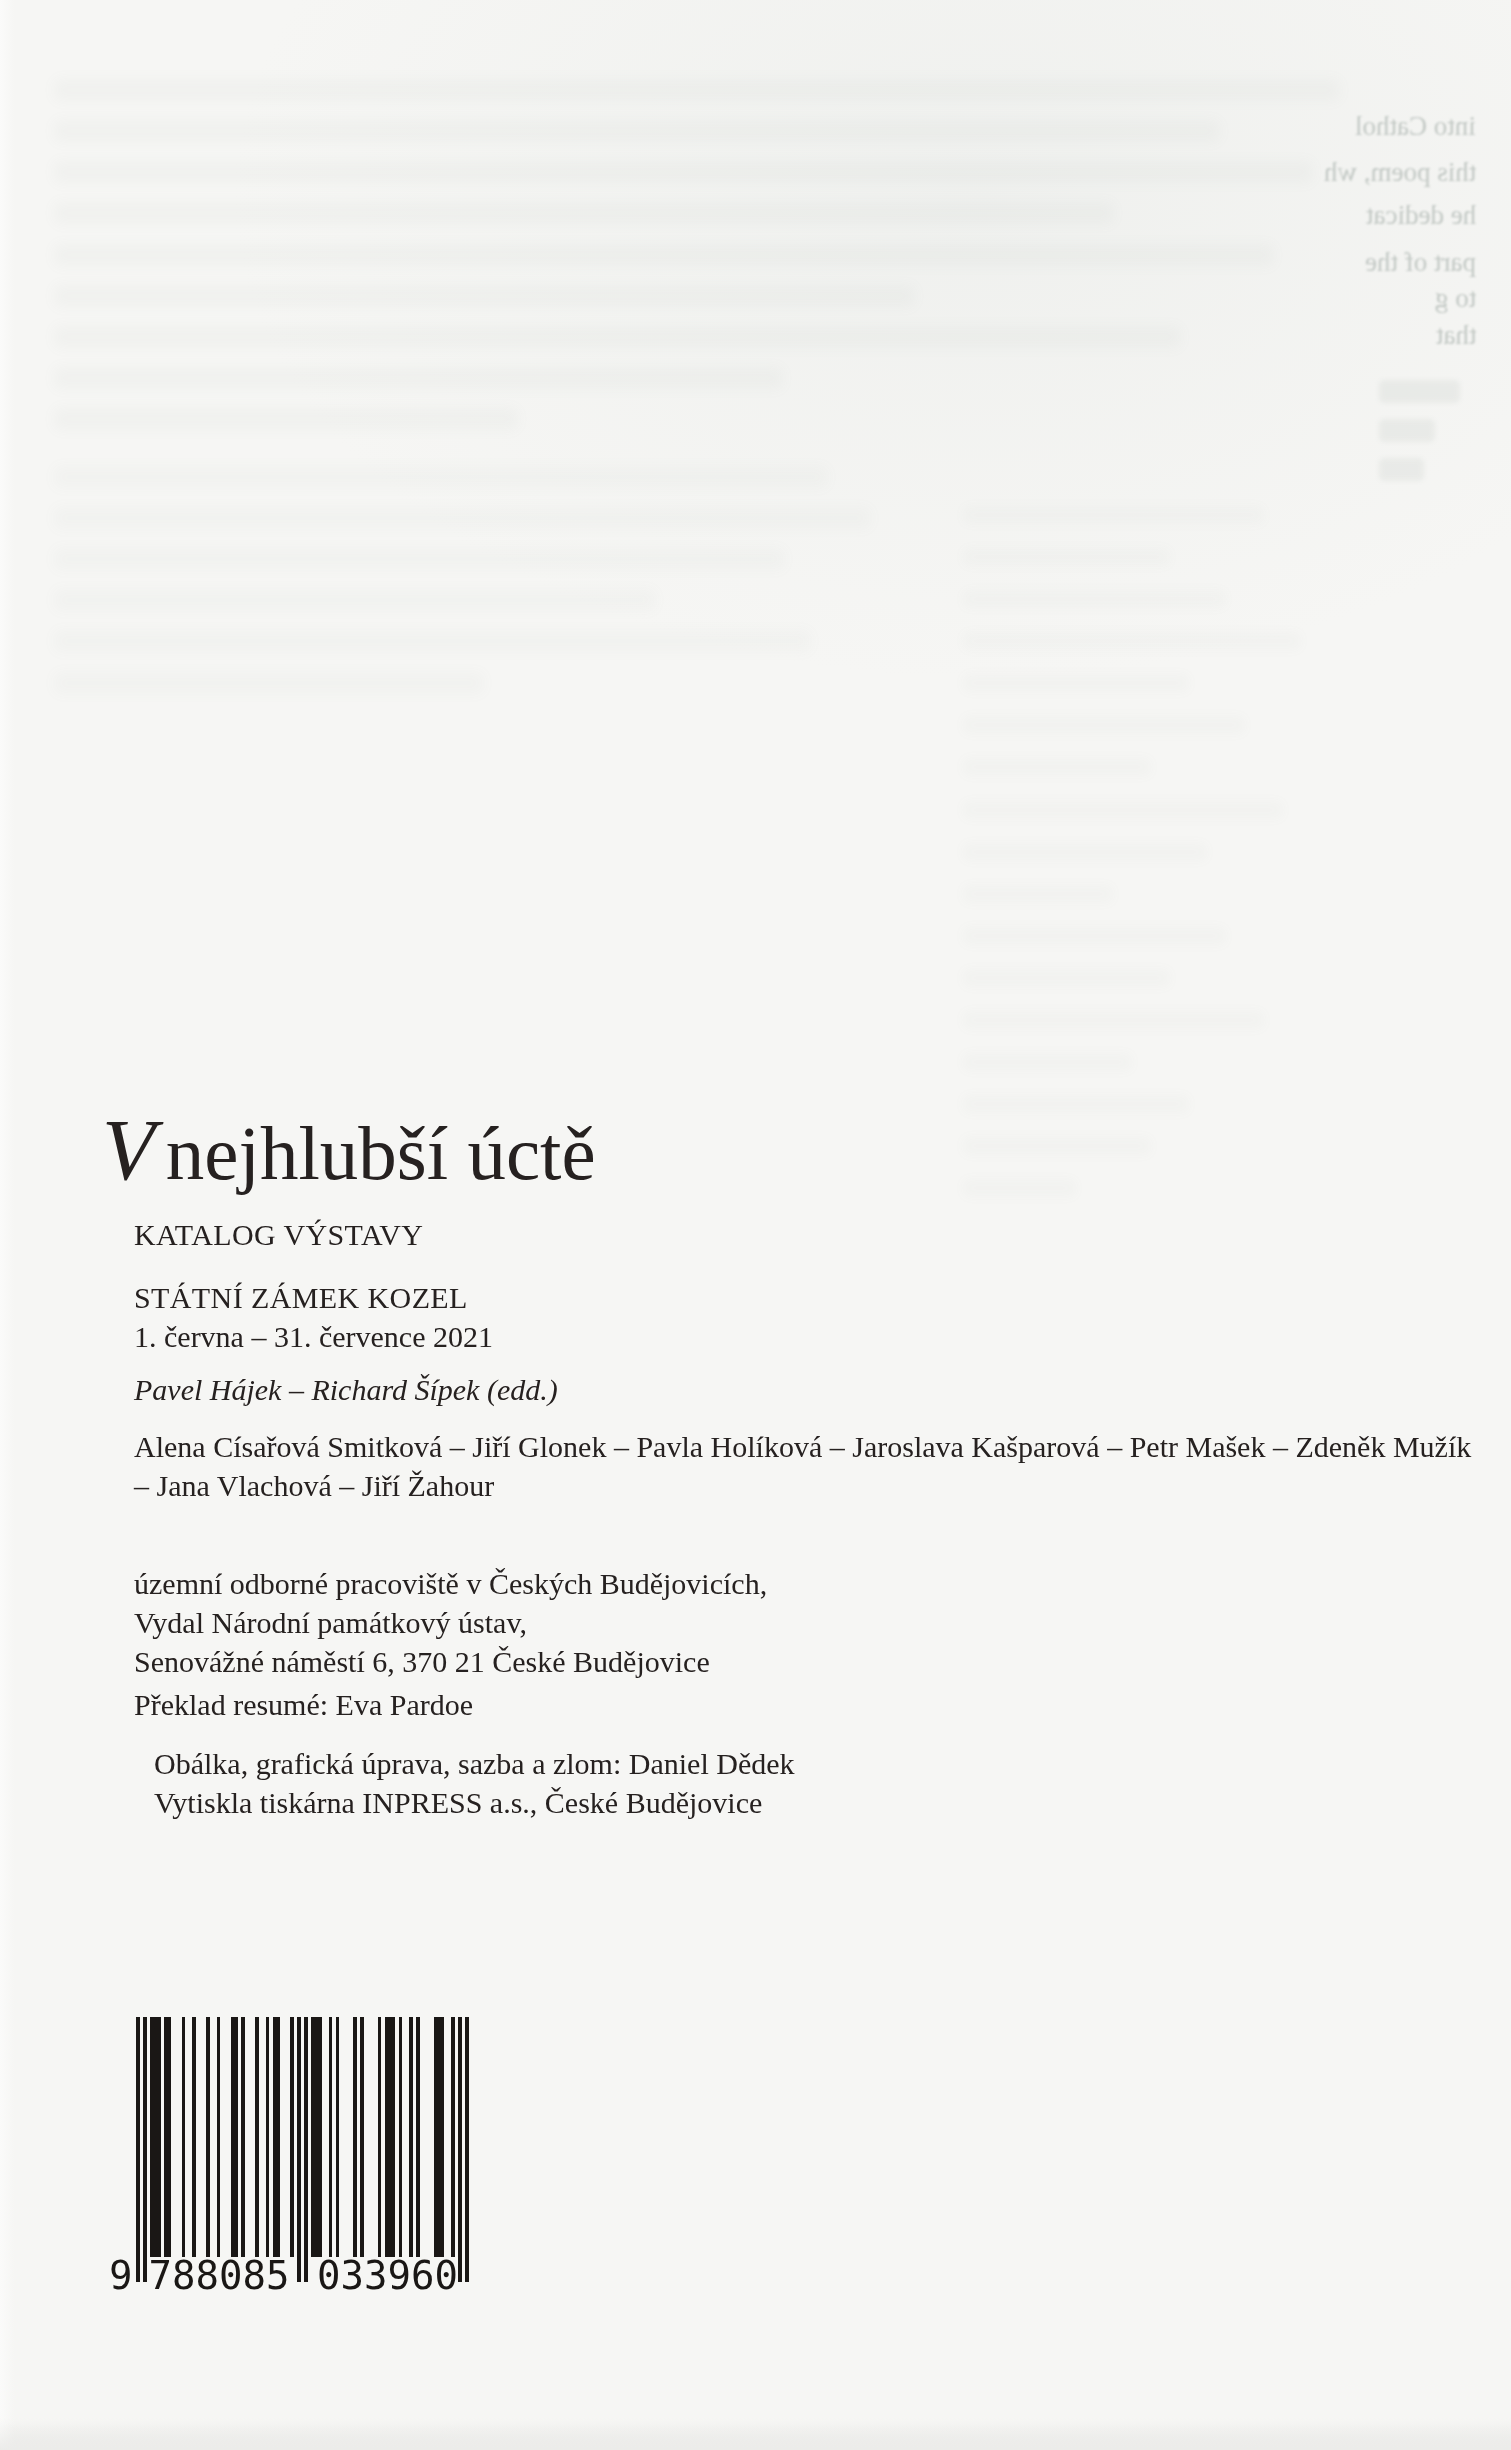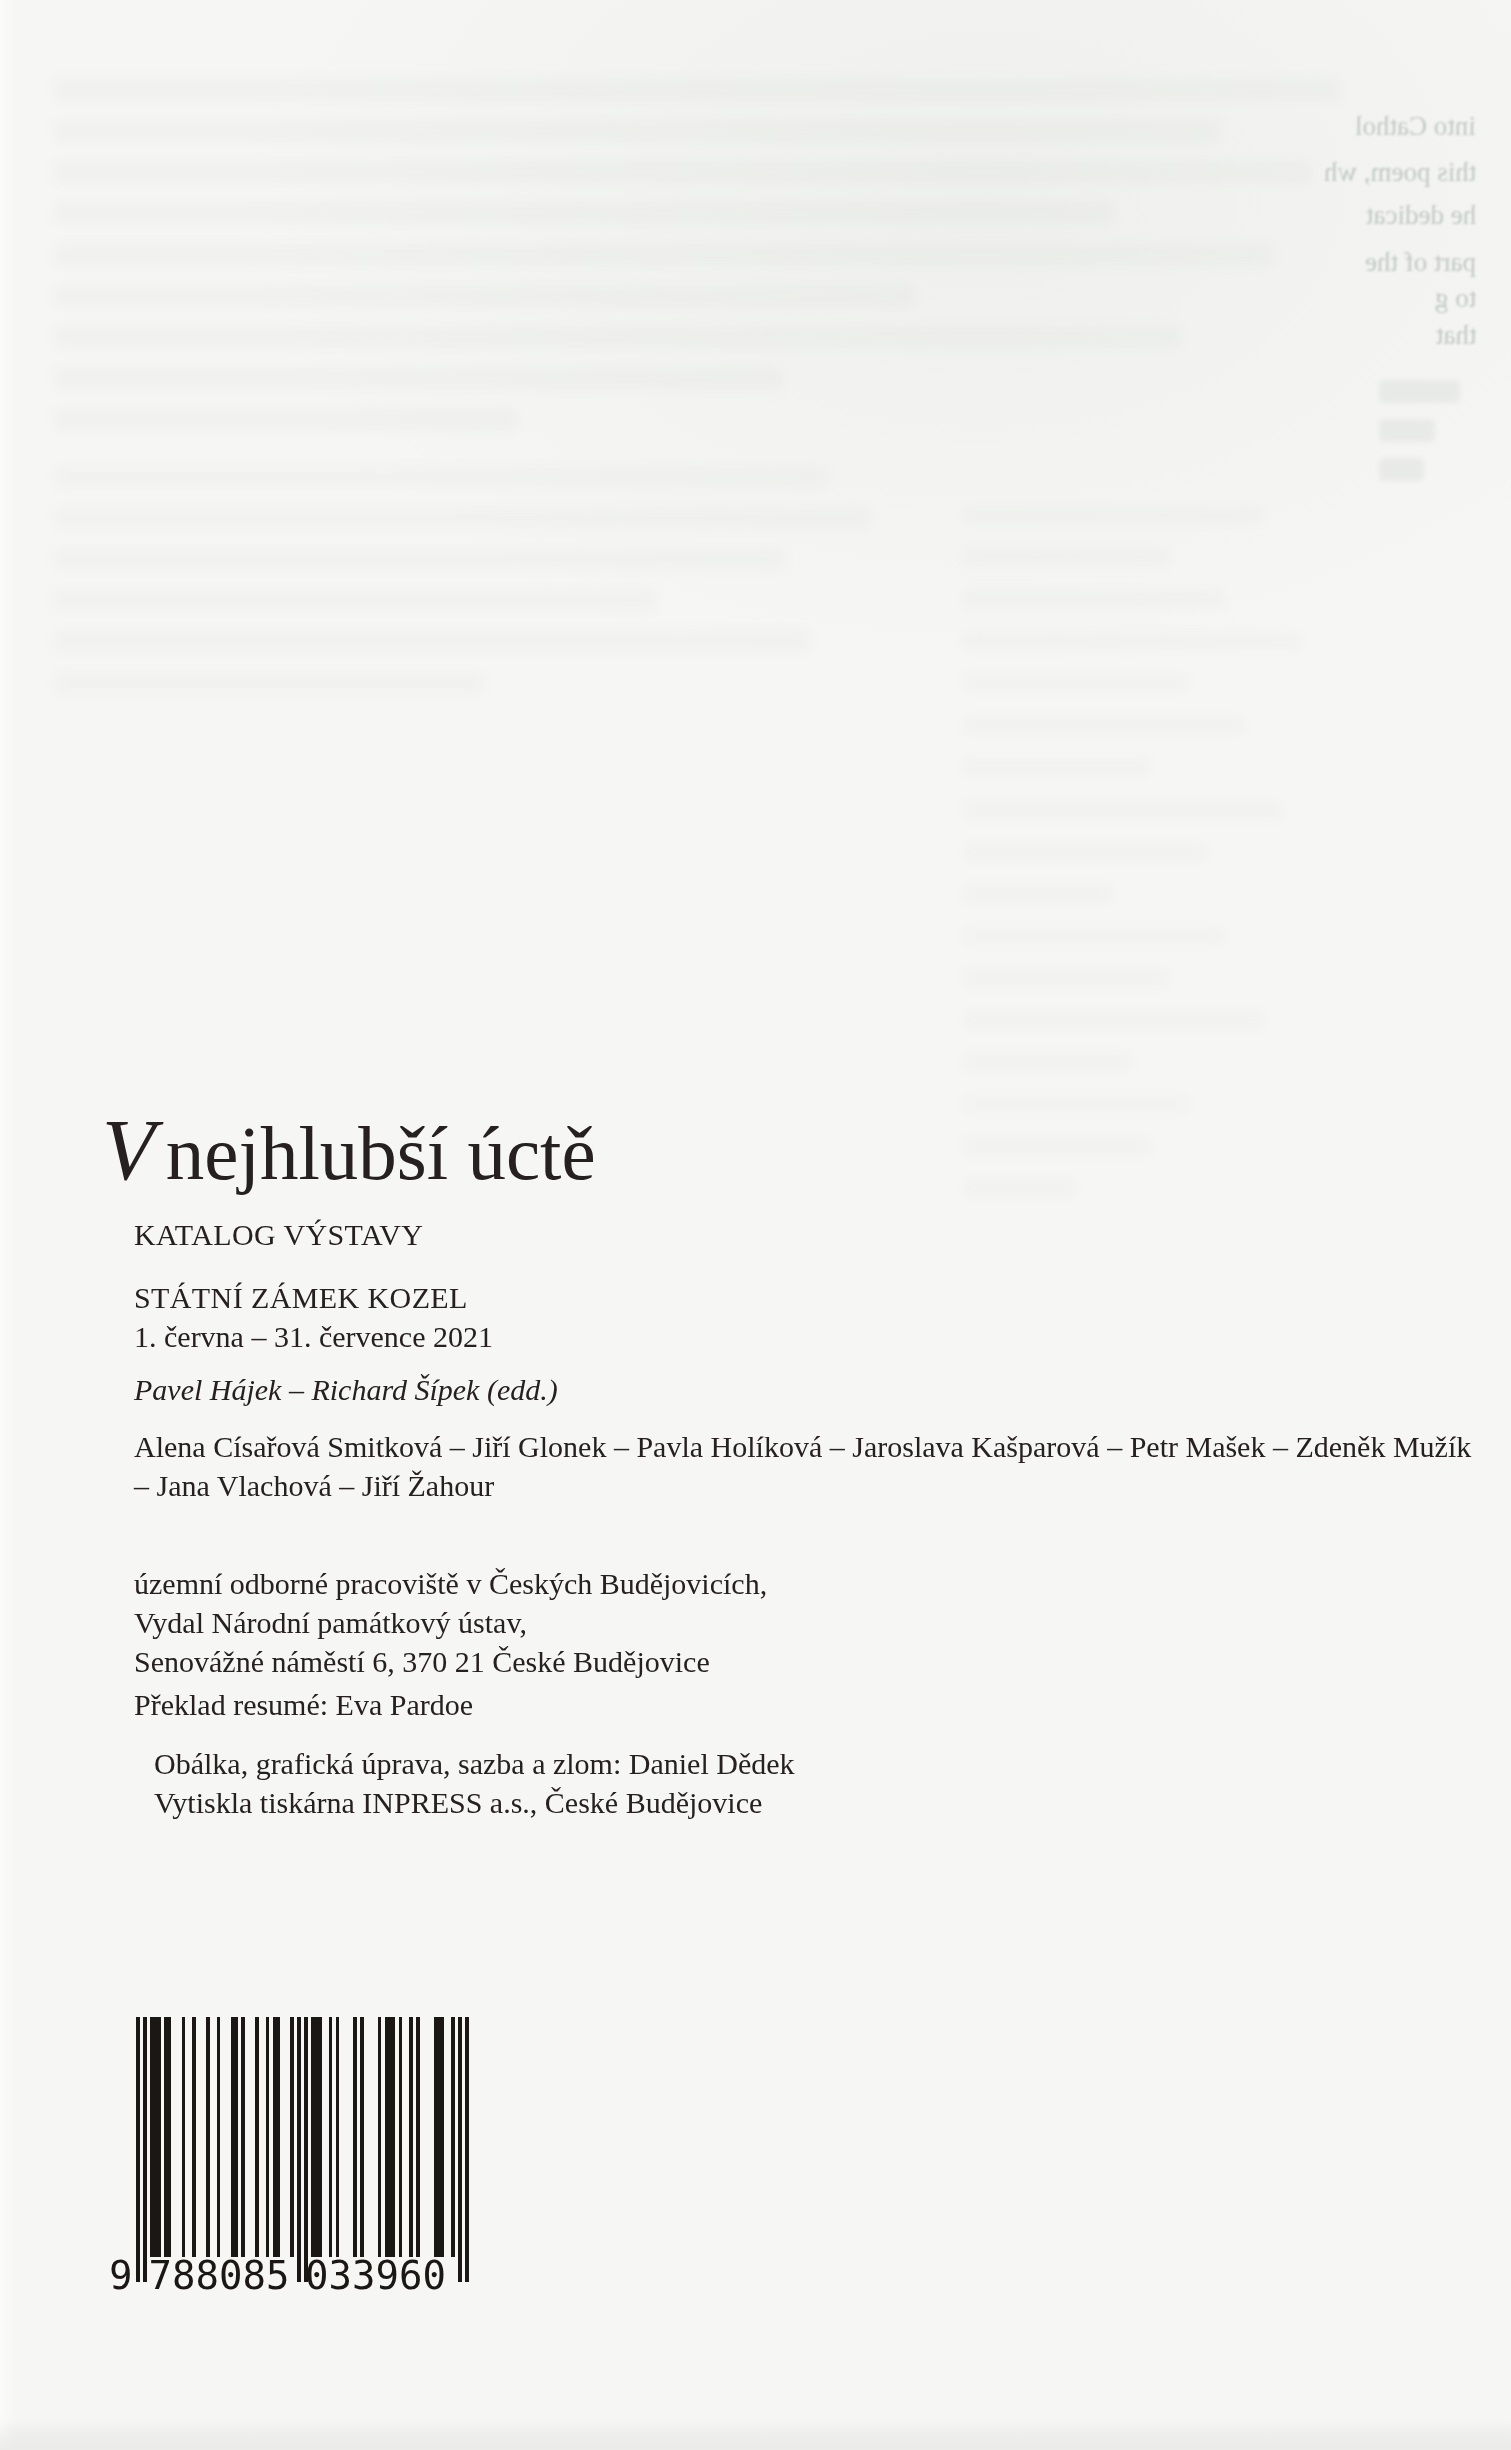--- a/index.html
+++ b/index.html
@@ -50,21 +50,21 @@
   #bars .m.b{background:#1a1715;}
   #bars .m.g{height:265px;}
   .bdigits{
     position:absolute;top:238px;left:0;height:41px;
     font-family:"DejaVu Sans Mono","Liberation Mono",monospace;
     font-size:39px;line-height:41px;color:#1a1715;
   }
   .bdigits span{position:absolute;top:0;white-space:nowrap;}
   .bdigits .d9{left:-27px;}
   .bdigits .dg1{left:12.5px;}
-  .bdigits .dg2{left:169px;}
+  .bdigits .dg2{left:181px;}
   
   .scan::after{
     content:"";position:absolute;left:0;right:0;bottom:0;height:32px;
     background:linear-gradient(0deg,#ececea,rgba(236,236,234,0));
   }
 </style>
 </head>
 <body>
 
 <div class="scan">

